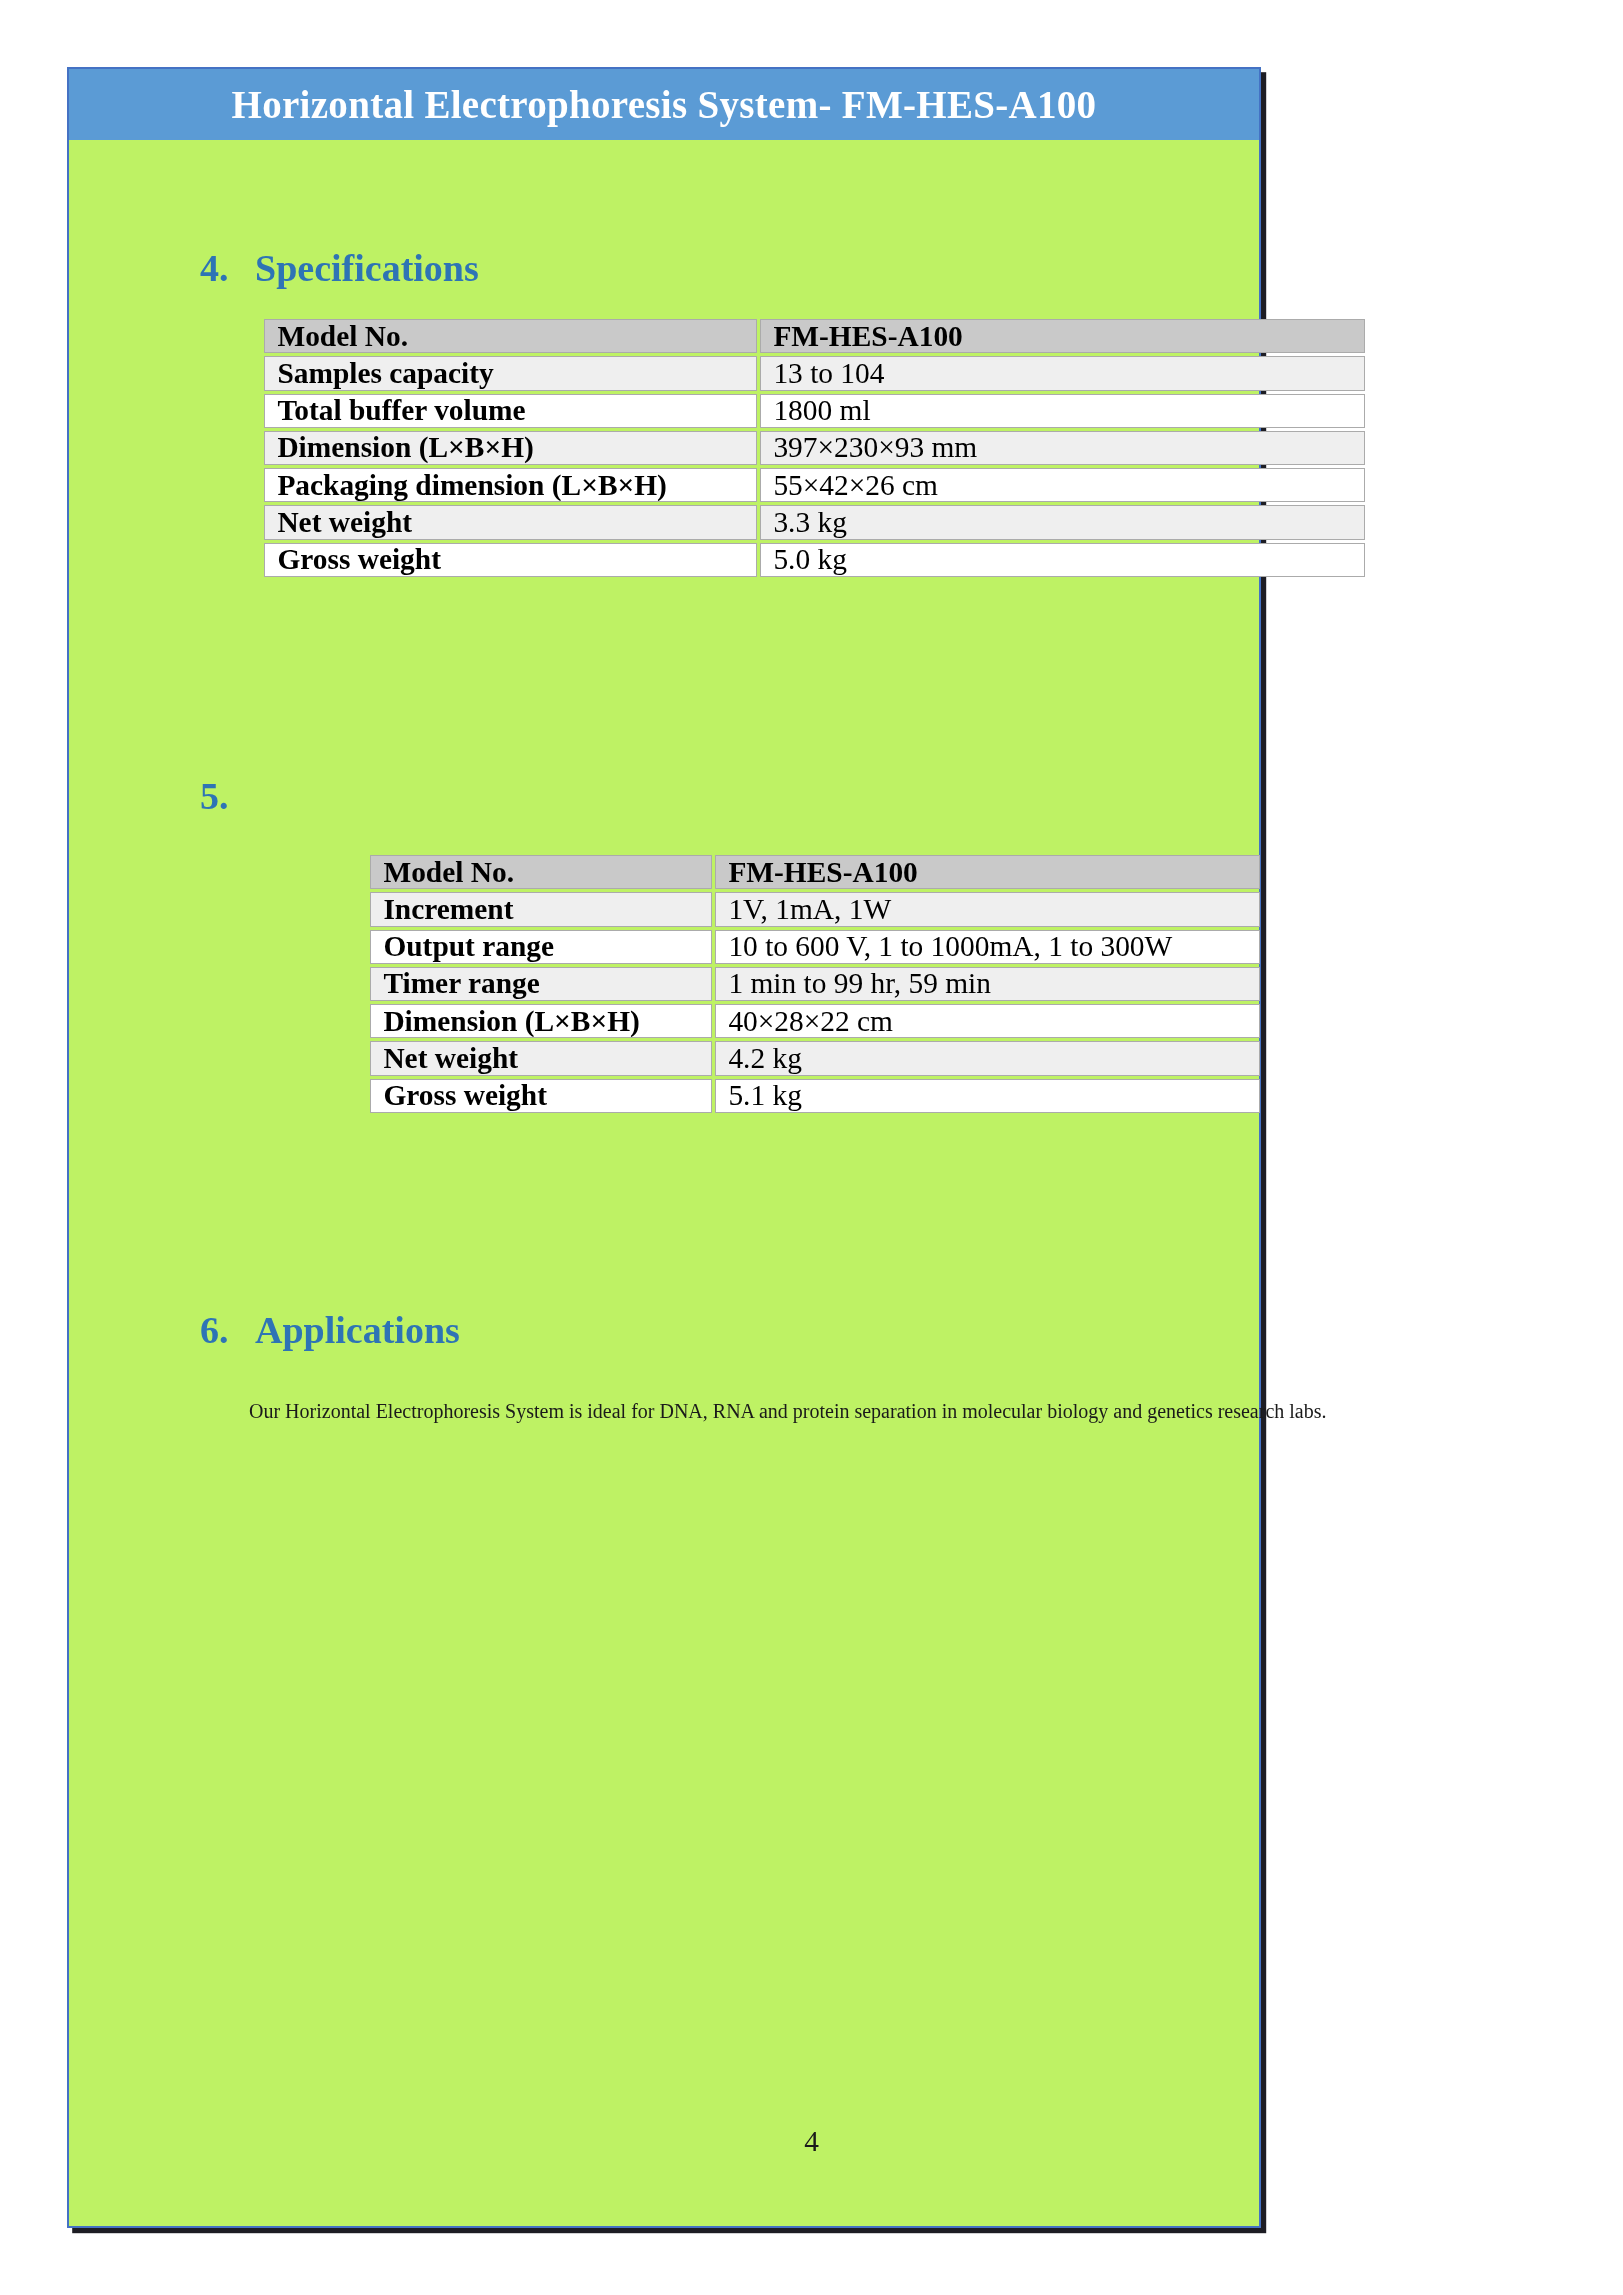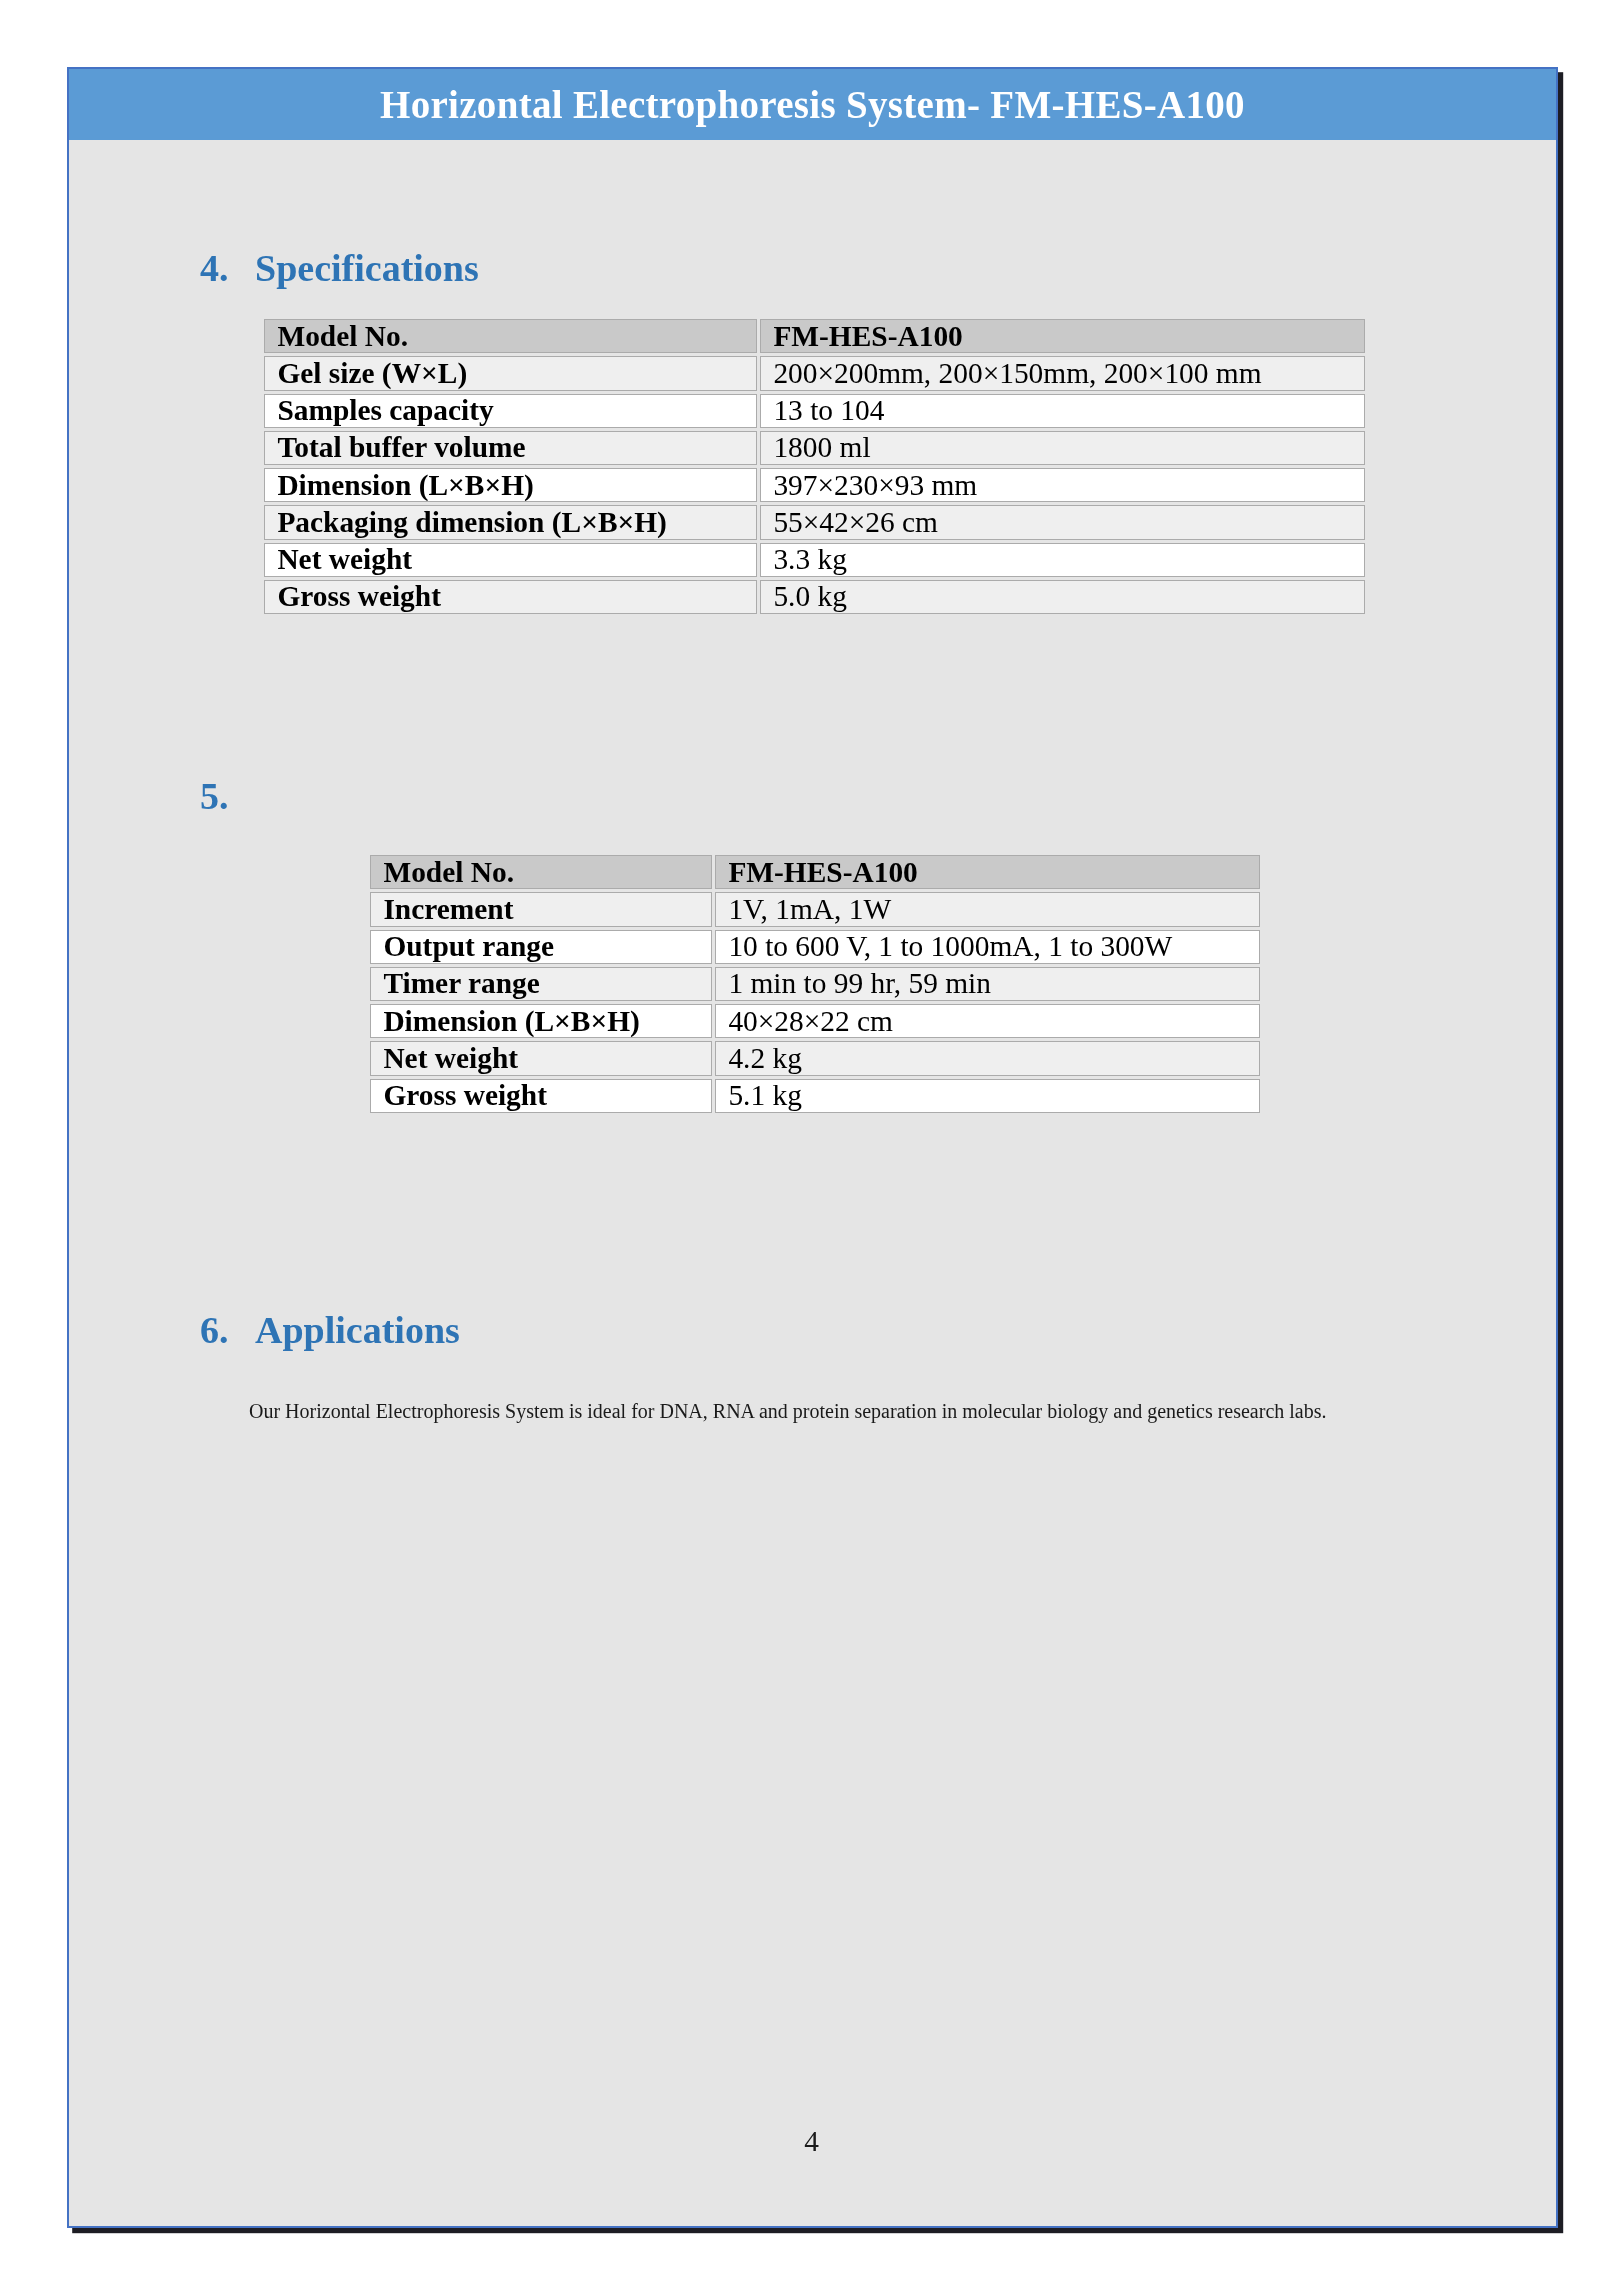--- a/index.html
+++ b/index.html
@@ -7,25 +7,25 @@
     position:relative;
     width:1623px; height:2295px;
     background:#ffffff;
     font-family:"Liberation Serif","DejaVu Serif",serif;
     color:#000000;
     overflow:hidden;
   }
   .border-box {
     position:absolute;
     left:67px; top:67px;
-    width:1491px; height:2161px;
+    width:1194px; height:2161px;
     border:2px solid #4472C4;
     box-shadow:5.2px 5.2px 0 0 #1d1d24;
     box-sizing:border-box;
-    background:#e5e5e5;
+    background:#bef264;
   }
   .header-bar {
     position:absolute;
     left:0; top:0; right:0;
     height:71px;
     background:#5B9BD5;
     display:flex; align-items:center; justify-content:center;
   }
   .header-bar .title {
     font-size:39px; font-weight:bold; color:#ffffff;
@@ -99,24 +99,20 @@
           <col>
         </colgroup>
       <thead>
         <tr>
           <td>Model No.</td>
           <td>FM-HES-A100</td>
         </tr>
       </thead>
       <tbody>
         <tr>
-          <td class="label">Gel size (W×L)</td>
-          <td>200×200mm, 200×150mm, 200×100 mm</td>
-        </tr>
-        <tr>
           <td class="label">Samples capacity</td>
           <td>13 to 104</td>
         </tr>
         <tr>
           <td class="label">Total buffer volume</td>
           <td>1800 ml</td>
         </tr>
         <tr>
           <td class="label">Dimension (L×B×H)</td>
           <td>397×230×93 mm</td>

